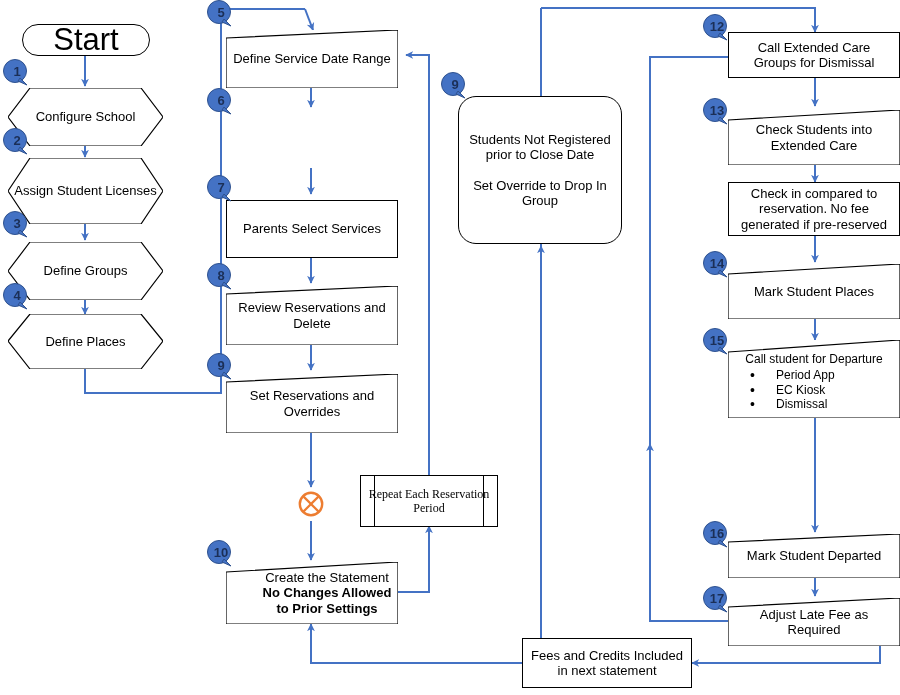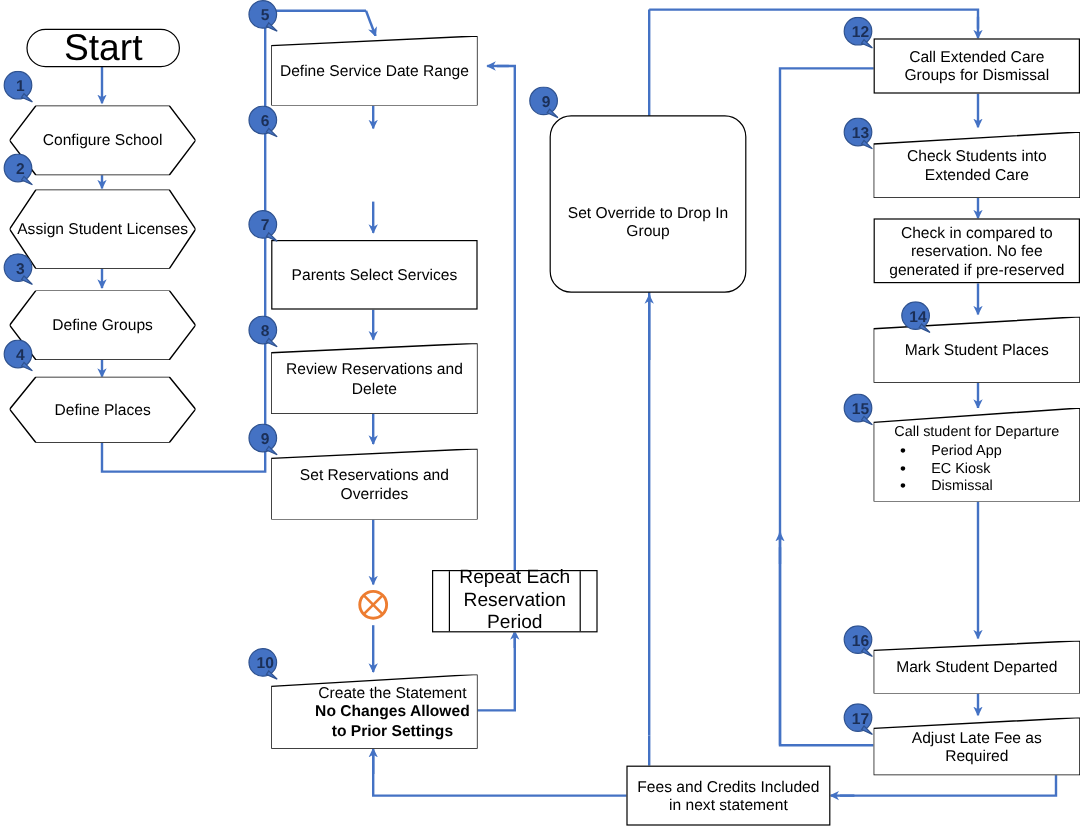--- a/index.html
+++ b/index.html
@@ -185,26 +185,26 @@
     </svg>
     <span class="txt" style="display:block;padding-left:36px;">
       <span>Create the Statement</span><br>
       <span class="b">No Changes Allowed to Prior Settings</span>
     </span>
   </div>
 
   <div class="node predef" style="left:360px;top:475px;width:138px;height:52px;">
     <span class="bar l"></span>
     <span class="bar r"></span>
-    <span class="txt" style="font-size:16px;">Repeat Each Reservation Period</span>
+    <span class="txt" style="font-size:12px;font-family:Liberation Serif, serif;">Repeat Each Reservation Period</span>
   </div>
 
   <div class="node rounded" style="left:458px;top:96px;width:164px;height:148px;">
     <span class="txt" style="display:block;">
-      <br><br>
+      <span>Students Not Registered prior to Close Date</span><br><br>
       <span>Set Override to Drop In Group</span>
     </span>
   </div>
 
 
   <div class="node rect" style="left:728px;top:32px;width:172px;height:46px;">
     <span class="txt">Call Extended Care Groups for Dismissal</span>
   </div>
 
   <div class="node" style="left:728px;top:110px;width:172px;height:55px;">
@@ -354,21 +354,21 @@
     </div>
 
   <div class="badge" style="left:702px;top:98px;">
       <svg class="bsvg" viewBox="0 0 30 30">
         <circle cx="13" cy="12" r="11.5" fill="#4472C4" stroke="#2F528F" stroke-width="1"></circle>
         <path d="M18,19 L25,26 L16,22 Z" fill="#4472C4" stroke="#2F528F" stroke-width="1"></path>
       </svg>
       <span class="bnum">13</span>
     </div>
 
-  <div class="badge" style="left:702px;top:251px;margin-left:48px;">
+  <div class="badge" style="left:702px;top:251px;">
       <svg class="bsvg" viewBox="0 0 30 30">
         <circle cx="13" cy="12" r="11.5" fill="#4472C4" stroke="#2F528F" stroke-width="1"></circle>
         <path d="M18,19 L25,26 L16,22 Z" fill="#4472C4" stroke="#2F528F" stroke-width="1"></path>
       </svg>
       <span class="bnum">14</span>
     </div>
 
   <div class="badge" style="left:702px;top:328px;">
       <svg class="bsvg" viewBox="0 0 30 30">
         <circle cx="13" cy="12" r="11.5" fill="#4472C4" stroke="#2F528F" stroke-width="1"></circle>

